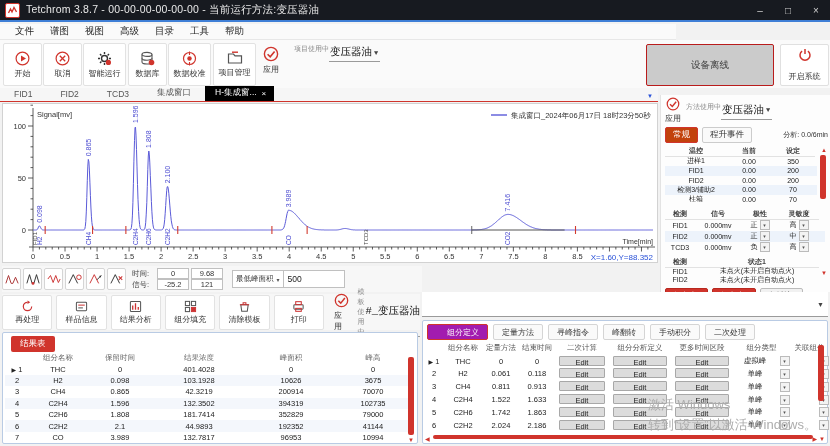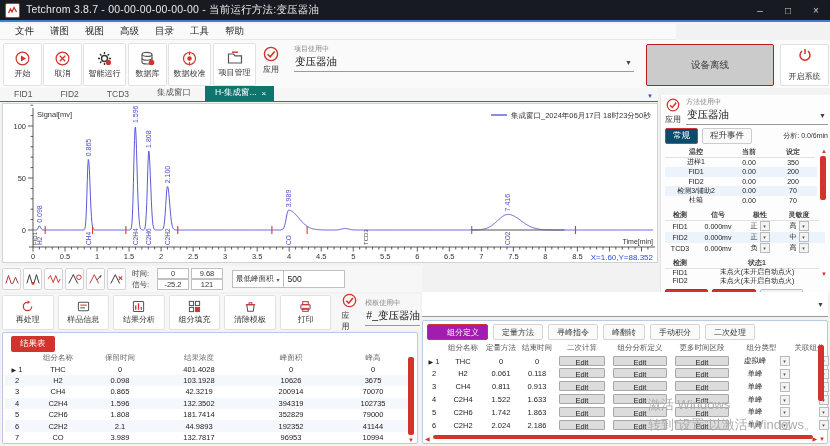--- a/index.html
+++ b/index.html
@@ -14,32 +14,32 @@
   .wc{width:28px;height:100%;display:flex;align-items:center;justify-content:center;font-size:10px;color:#cfcfcf;cursor:default;}
   
   .menubar{left:0;top:24px;width:676px;height:16px;background:#fafafa;display:flex;align-items:center;gap:2px;padding-left:8px;border-bottom:1px solid #e7e7e7;box-sizing:border-box;}
   .menu-item{padding:1px 7px;font-size:9.5px;color:#222;}
   
   .toolbar{left:0;top:40px;width:830px;height:48px;background:#fafafa;}
   .tbtn{position:absolute;top:3px;width:37px;height:41px;background:#fff;border:1px solid #e2e2e2;border-radius:2px;display:flex;flex-direction:column;align-items:center;justify-content:center;gap:2px;}
   .tbtn span{font-size:8px;color:#333;white-space:nowrap;}
   .applyblk{position:absolute;top:6px;display:flex;flex-direction:column;align-items:center;gap:2px;}
   .applyblk span{font-size:8px;color:#333;}
-  .combo{position:absolute;display:flex;flex-direction:column;}
+  .combo{position:absolute;display:flex;font-family:Liberation Mono, monospace;}
   .combo .clabel{font-size:7px;color:#888;}
   .combo .cvalrow{display:flex;align-items:center;border-bottom:1px solid #9a9a9a;}
   .combo .cval{font-size:10.5px;color:#111;flex:1;padding:1px 0 2px 1px;white-space:nowrap;overflow:hidden;}
   .combo .carrow{font-size:7px;color:#444;padding:0 2px;}
   .graybtn{position:absolute;background:#cbcbcb;border:1px solid #b91c1c;border-radius:2px;color:#3b3b3b;display:flex;align-items:center;justify-content:center;font-size:9.5px;}
   .powerbtn{position:absolute;background:#fff;border:1px solid #e0e0e0;border-radius:2px;display:flex;flex-direction:column;align-items:center;justify-content:center;gap:9px;}
   .powerbtn span{font-size:8px;color:#333;}
   
   .tabbar{left:0;top:88px;width:658px;height:14px;display:flex;align-items:flex-end;border-bottom:1.5px solid #d0342c;box-sizing:border-box;background:#f6f6f6;}
   .tab{font-size:8.5px;color:#555;padding:1px 14px 2px 14px;white-space:nowrap;}
-  .tab.active{background:#0f766e;color:#fff;display:flex;align-items:center;gap:5px;padding:1px 8px 2px 10px;}
+  .tab.active{background:#000000;color:#fff;display:flex;align-items:center;gap:5px;padding:1px 8px 2px 10px;}
   .tab-close{font-size:8px;color:#fff;}
   .tab-ovf{margin-left:auto;font-size:6px;color:#2a52d8;padding:0 5px 2px 0;}
   
   .chart-panel{left:2px;top:103px;width:656px;height:160px;background:#fff;border:1px solid #d2d2d2;box-sizing:border-box;}
   
   .minirow{left:2px;top:266px;width:420px;height:26px;display:flex;align-items:center;gap:2px;background:#f7f7f7;}
   .mtool{width:17px;height:20px;background:#fff;border:1px solid #d5d5d5;border-radius:2px;display:flex;align-items:center;justify-content:center;}
   .tsblock{display:grid;grid-template-columns:24px 34px 34px;grid-auto-rows:11px;margin-left:4px;align-items:center;}
   .tsblock .lb{font-size:7.5px;color:#444;}
   .valbox{height:9px;border:1px solid #c0c0c0;background:#fff;font-size:7.5px;color:#333;text-align:center;line-height:9px;margin:0 1px;}
@@ -58,21 +58,21 @@
   .rrow div{text-align:center;font-size:7.5px;color:#222;white-space:nowrap;overflow:hidden;}
   .rrow.rhead div{color:#666;}
   .rrow.alt{background:#f4f7fc;}
   .rowmark{color:#222;font-size:6px;}
   .vscroll{position:absolute;width:6px;background:#d0342c;border-radius:2px;}
   .sarrow{position:absolute;color:#d0342c;font-size:6px;}
   
   .method-panel{left:660px;top:95px;width:170px;height:197px;background:#fdfdfd;border-left:1px solid #e3e3e3;box-sizing:border-box;padding:2px 2px 0 4px;}
   .mtabs{display:flex;gap:4px;align-items:center;margin-top:3px;}
   .mtab{font-size:8.5px;padding:1px 7px;border:1px solid #ccc;border-radius:2px;background:#fafafa;color:#333;}
-  .mtab.active{background:#0c4a6e;border-color:#d0342c;color:#fff;}
+  .mtab.active{background:#c2410c;border-color:#d0342c;color:#fff;}
   .analysis{margin-left:auto;font-size:7px;color:#333;white-space:nowrap;}
   .stable{margin-top:4px;position:relative;}
   .srow{display:grid;align-items:center;height:9.5px;}
   .srow div{font-size:7px;color:#222;text-align:center;white-space:nowrap;overflow:hidden;}
   .srow.shead div{color:#444;font-weight:bold;border-bottom:1px solid #e2e2e2;}
   .srow.alt{background:#edf3fb;}
   .ddbox{display:inline-block;width:8px;height:8px;border:1px solid #bbb;background:#f3f3f3;font-size:5px;color:#555;text-align:center;line-height:8px;vertical-align:middle;margin-left:2px;}
   .ignrow{display:flex;gap:4px;margin-top:4px;align-items:center;}
   .ignbtn{background:#d0342c;border:1px solid #b8281f;color:#fff;font-size:8px;height:15px;border-radius:2px;display:flex;align-items:center;gap:2px;padding:0 6px;}
   .ignbtn.disabled{background:#f1f1f1;border-color:#bbb;color:#444;}

